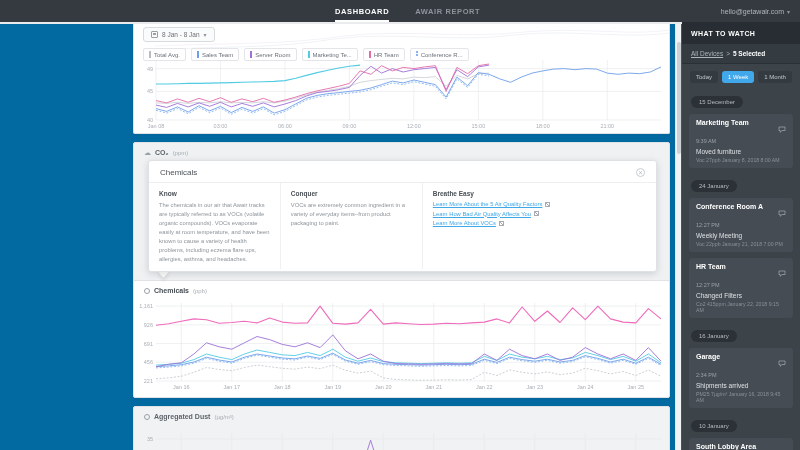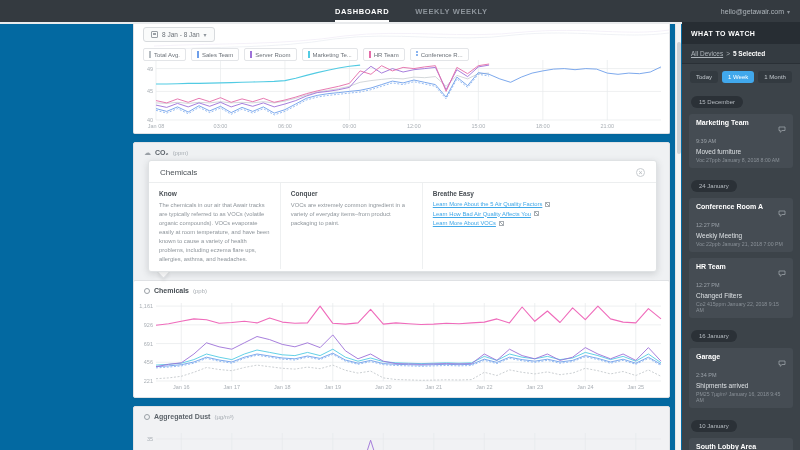--- a/index.html
+++ b/index.html
@@ -97,21 +97,21 @@
   .ec-time { font-size:5.5px; color:#9aa1a8; margin-top:1px; }
   .ec-desc { font-size:6.5px; color:#dde1e4; margin-top:4px; }
   .ec-meta { font-size:5.2px; color:#8a9198; margin-top:2px; }
 </style>
 </head>
 <body>
 
 <div class="navbar">
   <div class="nav-tabs">
       <div class="tab active">DASHBOARD</div>
-      <div class="tab">WEEKLY WEEKLY</div>
+      <div class="tab">AWAIR REPORT</div>
     </div>
   <div class="account">
     <span>hello@getawair.com</span>
     <span class="caret">▾</span>
   </div>
 </div>
 
 <div class="main">
 
   <div class="card top-card">

